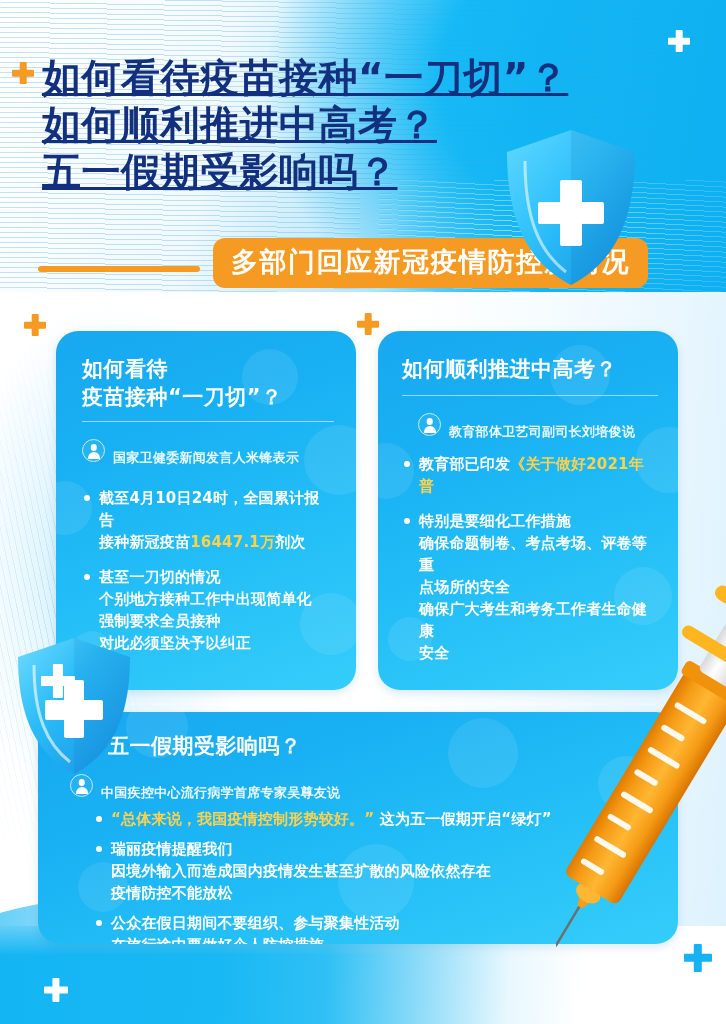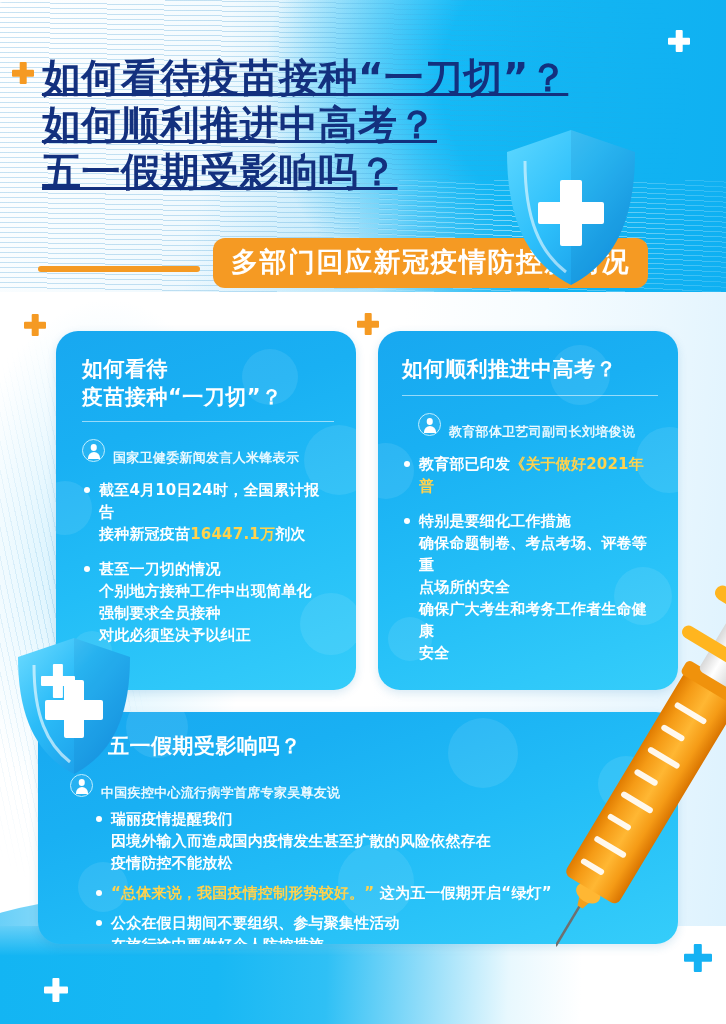--- a/index.html
+++ b/index.html
@@ -140,21 +140,21 @@
     transform: translateX(-50%); border-radius:50%; background:#ffffff;
   }
   .speaker-icon::after {
     content:""; position:absolute; left:50%; top:12.5px; width:12px; height:7px;
     transform: translateX(-50%); border-radius: 6px 6px 0 0; background:#ffffff;
   }
   .speaker-text {
     color: #eaf9ff; font-size: 13px; font-weight: 700; letter-spacing: 0.3px; margin-top: 16px;
   }
 
-  ul.bullets { list-style: none; margin-top: 12px; }
+  ul.bullets { list-style: none; margin-top: 20px; }
   ul.bullets li {
     position: relative; padding-left: 17px; margin-bottom: 13px;
     color: #ffffff; font-weight: 800;
     font-size: 15px; line-height: 22px; letter-spacing: 0.2px;
     font-family: "DejaVu Sans", "Liberation Sans", sans-serif;
   }
   ul.bullets li::before {
     content:""; position:absolute; left:2px; top:8px;
     width:6px; height:6px; border-radius:50%; background:#ffffff;
   }
@@ -330,26 +330,26 @@
     <div class="card-inner" style="padding:20px 20px 0 70px;">
       <div class="card-title">
         <div>五一假期受影响吗？</div>
       </div>
       <div class="speaker" style="margin-top:8px; margin-left:-38px;">
         <div class="speaker-icon"></div>
         <span class="speaker-text">中国疾控中心流行病学首席专家吴尊友说</span>
       </div>
       <ul class="bullets" style="margin-top:6px; margin-left:-14px;">
         <li>
+          <div><span class="hl">“总体来说，我国疫情控制形势较好。”</span><span> 这为五一假期开启“绿灯”</span></div>
+        </li>
+        <li>
           <div><span>瑞丽疫情提醒我们</span></div>
           <div><span>因境外输入而造成国内疫情发生甚至扩散的风险依然存在</span></div>
           <div><span>疫情防控不能放松</span></div>
-        </li>
-        <li>
-          <div><span class="hl">“总体来说，我国疫情控制形势较好。”</span><span> 这为五一假期开启“绿灯”</span></div>
         </li>
         <li>
           <div><span>公众在假日期间不要组织、参与聚集性活动</span></div>
           <div><span>在旅行途中要做好个人防控措施</span></div>
         </li>
       </ul>
     </div>
   </div>
 
   <div id="syringe">

